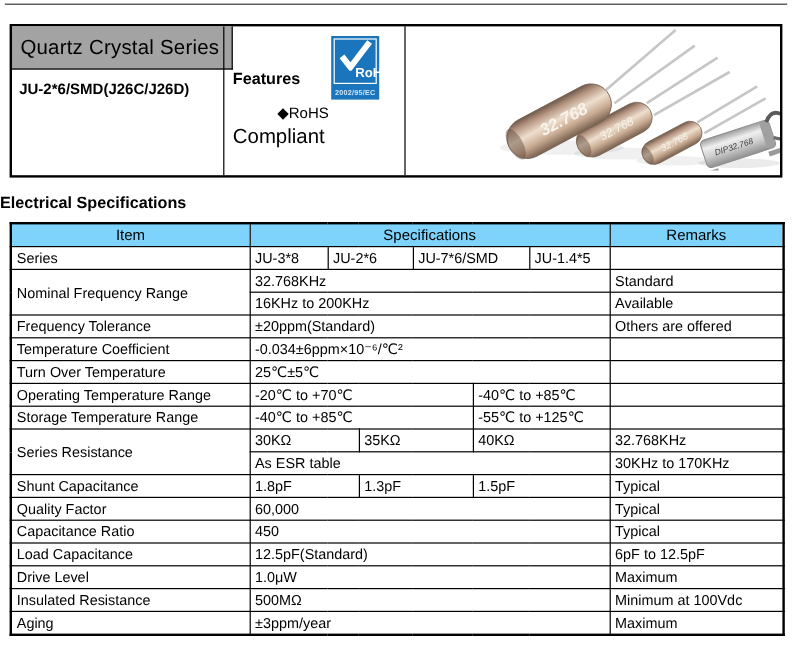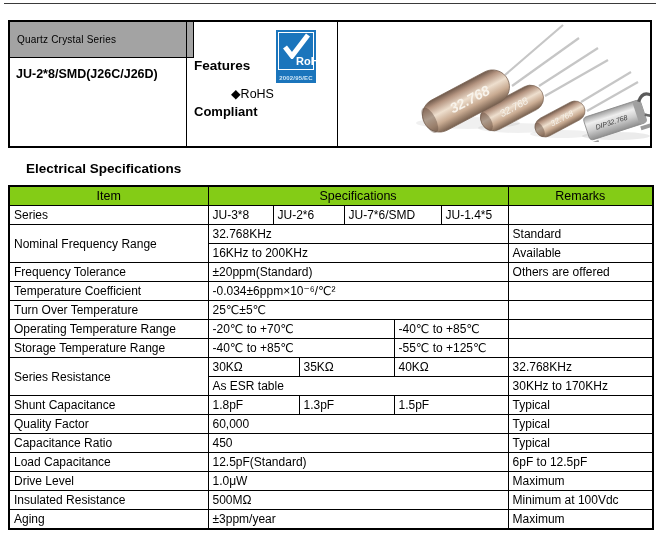--- a/index.html
+++ b/index.html
@@ -9,67 +9,67 @@
     overflow:hidden;
   }
   .top-rule{position:absolute;left:4px;top:3px;width:652px;height:1px;background:#3a3a3a;}
 
   
   .header-box{position:absolute;left:8px;top:20px;width:640px;height:124px;border:2px solid #000;}
   .hb-divider{position:absolute;top:0;width:1px;height:100%;background:#000;}
   .title-bar{
     position:absolute;left:0;top:0;width:176px;height:35px;background:#a3a3a3;
     border-right:1px solid #000;border-bottom:1px solid #000;
-    font-size:10px;line-height:35px;padding-left:7px;box-sizing:content-box;
+    font-size:17px;line-height:35px;padding-left:7px;box-sizing:content-box;
     letter-spacing:.2px;
   }
   .models{position:absolute;left:6px;top:42px;font-weight:bold;font-size:12.5px;line-height:21px;white-space:nowrap;}
   .features-heading{position:absolute;left:184px;top:36px;font-weight:bold;font-size:13.5px;}
   .feat-line1{position:absolute;left:182px;top:64px;font-size:12.5px;margin-left:39px;}
-  .feat-line2{position:absolute;left:184px;top:82px;font-size:13px;font-weight:bold;}
+  .feat-line2{position:absolute;left:184px;top:82px;font-size:17px;}
   .feat-pkg{position:absolute;left:256px;top:74px;font-size:12.5px;background:#fff;padding:0 2px;z-index:3;white-space:nowrap;}
 
   
   .rohs{position:absolute;left:266px;top:8px;width:40px;height:53px;background:#1b75bc;z-index:2;}
   .rohs-inner{position:absolute;left:2px;top:2px;right:2px;height:36px;border:1px solid #fff;}
   .rohs-name{position:absolute;left:0;right:0;top:25px;text-align:center;color:#fff;font-weight:bold;font-size:11px;margin-left:20px;}
   .rohs-dir{position:absolute;left:0;right:0;bottom:2px;text-align:center;color:#cfe6f7;font-weight:bold;font-size:6px;letter-spacing:.2px;}
   .rohs-check{position:absolute;left:6px;top:3px;}
 
   .photo{position:absolute;left:328px;top:0;width:312px;height:120px;}
 
   
-  .section-title{position:absolute;left:26px;top:161px;font-weight:bold;font-size:13.5px;}
+  .section-title{position:absolute;left:0;top:161px;font-weight:bold;font-size:13.5px;}
 
   
   table.spec{
     position:absolute;left:8px;top:185px;width:644px;
     border-collapse:collapse;table-layout:fixed;
     border:2px solid #000;font-size:12px;
   }
   table.spec td{
     border:1px solid #000;height:18px;line-height:18px;
     padding:0 4px;overflow:hidden;white-space:nowrap;
   }
-  tr.thead td{background:#84cc16;text-align:center;font-size:12.5px;}
+  tr.thead td{background:#7dd3fc;text-align:center;font-size:12.5px;}
   td.c{text-align:left;}
   td.l{text-align:left;}
 </style>
 </head>
 <body>
 
 <div class="top-rule"></div>
 
 <div class="header-box">
   <div class="title-bar">Quartz Crystal Series</div>
   <div class="hb-divider" style="left:176px"></div>
   <div class="hb-divider" style="left:327px"></div>
 
   <div class="models">
-    <div>JU-2*8/SMD(J26C/J26D)</div>
+    <div>JU-2*6/SMD(J26C/J26D)</div>
   </div>
 
   <div class="features-heading">Features</div>
   <div class="feat-line1">◆RoHS</div>
   <div class="feat-line2">Compliant</div>
 
   <div class="rohs">
     <div class="rohs-inner"></div>
     <svg class="rohs-check" width="28" height="26" viewBox="0 0 28 26">
       <polyline points="3,14 10,23 26,2" fill="none" stroke="#ffffff" stroke-width="5"></polyline>

